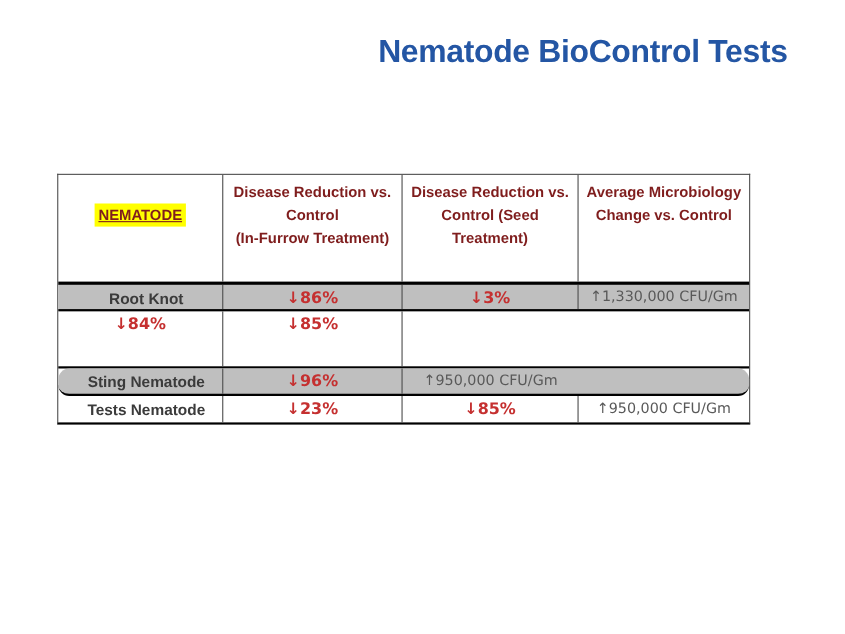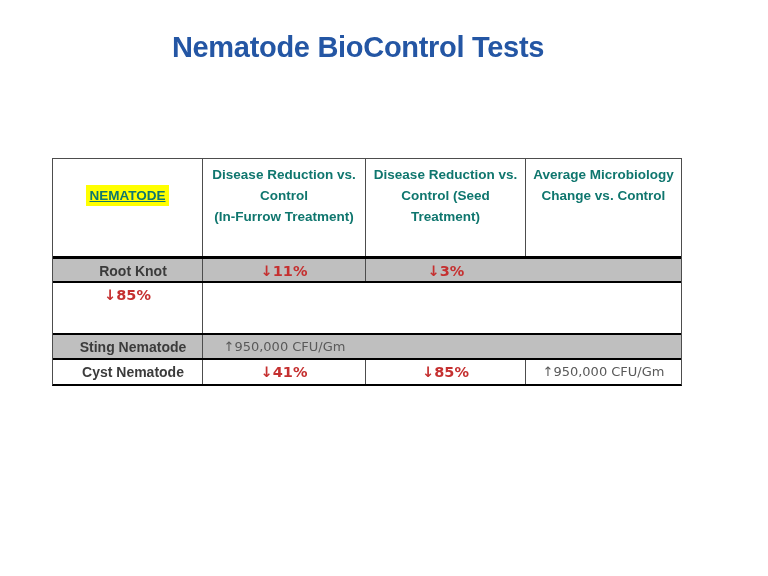--- a/index.html
+++ b/index.html
@@ -13,21 +13,21 @@
     width: 768px;
     height: 576px;
     background: #ffffff;
     overflow: hidden;
   }
   .slide-title {
     position: absolute;
     top: 31px;
     left: 0;
     width: 716px;
-    text-align: center;
+    text-align: right;
     color: #2456A4;
     font-size: 29px;
     font-weight: bold;
     letter-spacing: -0.3px;
     line-height: 33px;
   }
   .biotable {
     position: absolute;
     left: 52px;
     top: 158px;
@@ -51,38 +51,38 @@
   .trow > div:last-child { border-right: none; }
 
   .header-row {
     height: 97px;
     border-bottom: 3px solid #000000;
   }
   .header-row > div {
     padding-top: 5px;
     font-size: 13.5px;
     font-weight: bold;
-    color: #0f766e;
+    color: #7f1d1d;
     line-height: 21px;
   }
   .nem-highlight {
     display: inline-block;
     background: #FFFF00;
     text-decoration: underline;
     padding: 0 3px;
     white-space: pre-line;
   }
 
   .body-row { border-bottom: 2px solid #000000; }
   .body-row:last-child { border-bottom: none; }
   .row-shaded { background: #BFBFBF; }
 
   .row-1 { height: 22px; }
   .row-2 { height: 50px; }
-  .row-3 { height: 23px; }
+  .row-3 { height: 23px; border-radius: 10px; }
   .row-4 { height: 24px; }
 
   .name-cell {
     font-size: 14px;
     font-weight: bold;
     color: #3B3B3B;
     line-height: 22px;
     padding-top: 1px;
     margin-left: 11px;
   }
@@ -120,35 +120,38 @@
 (In-Furrow Treatment)</div>
       <div>Disease Reduction vs.
 Control (Seed
 Treatment)</div>
       <div>Average Microbiology
 Change vs. Control</div>
     </div>
 
     <div class="trow body-row row-shaded row-1">
       <div class="name-cell">Root Knot Nematode</div>
-      <div class="pct-cell">↓11%</div>
+      <div class="pct-cell">↓86%</div>
       <div class="pct-cell">↓3%</div>
+      <div class="micro-cell">↑1,330,000 CFU/Gm</div>
     </div>
 
     <div class="trow body-row row-2">
+      <div class="pct-cell">↓84%</div>
       <div class="pct-cell">↓85%</div>
       <div class="micro-cell"></div>
     </div>
 
     <div class="trow body-row row-shaded row-3">
       <div class="name-cell">Sting Nematode</div>
+      <div class="pct-cell">↓96%</div>
       <div class="micro-cell">↑950,000 CFU/Gm</div>
     </div>
 
     <div class="trow body-row row-4">
-      <div class="name-cell">Cyst Nematode</div>
-      <div class="pct-cell">↓41%</div>
+      <div class="name-cell">Tests Nematode</div>
+      <div class="pct-cell">↓23%</div>
       <div class="pct-cell">↓85%</div>
       <div class="micro-cell">↑950,000 CFU/Gm</div>
     </div>
 
   </div>
 </div>
 
 </body></html>

